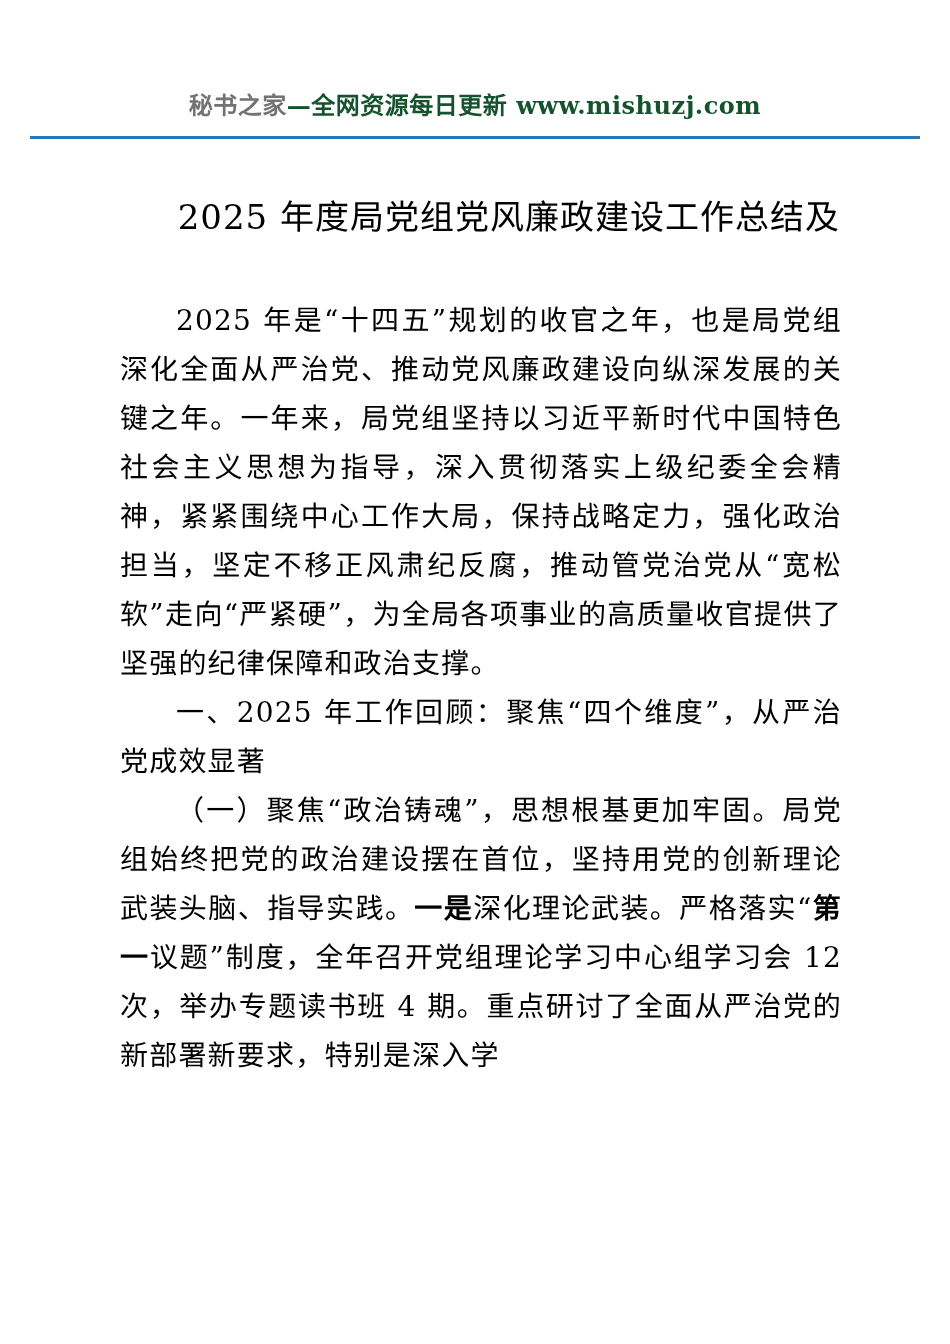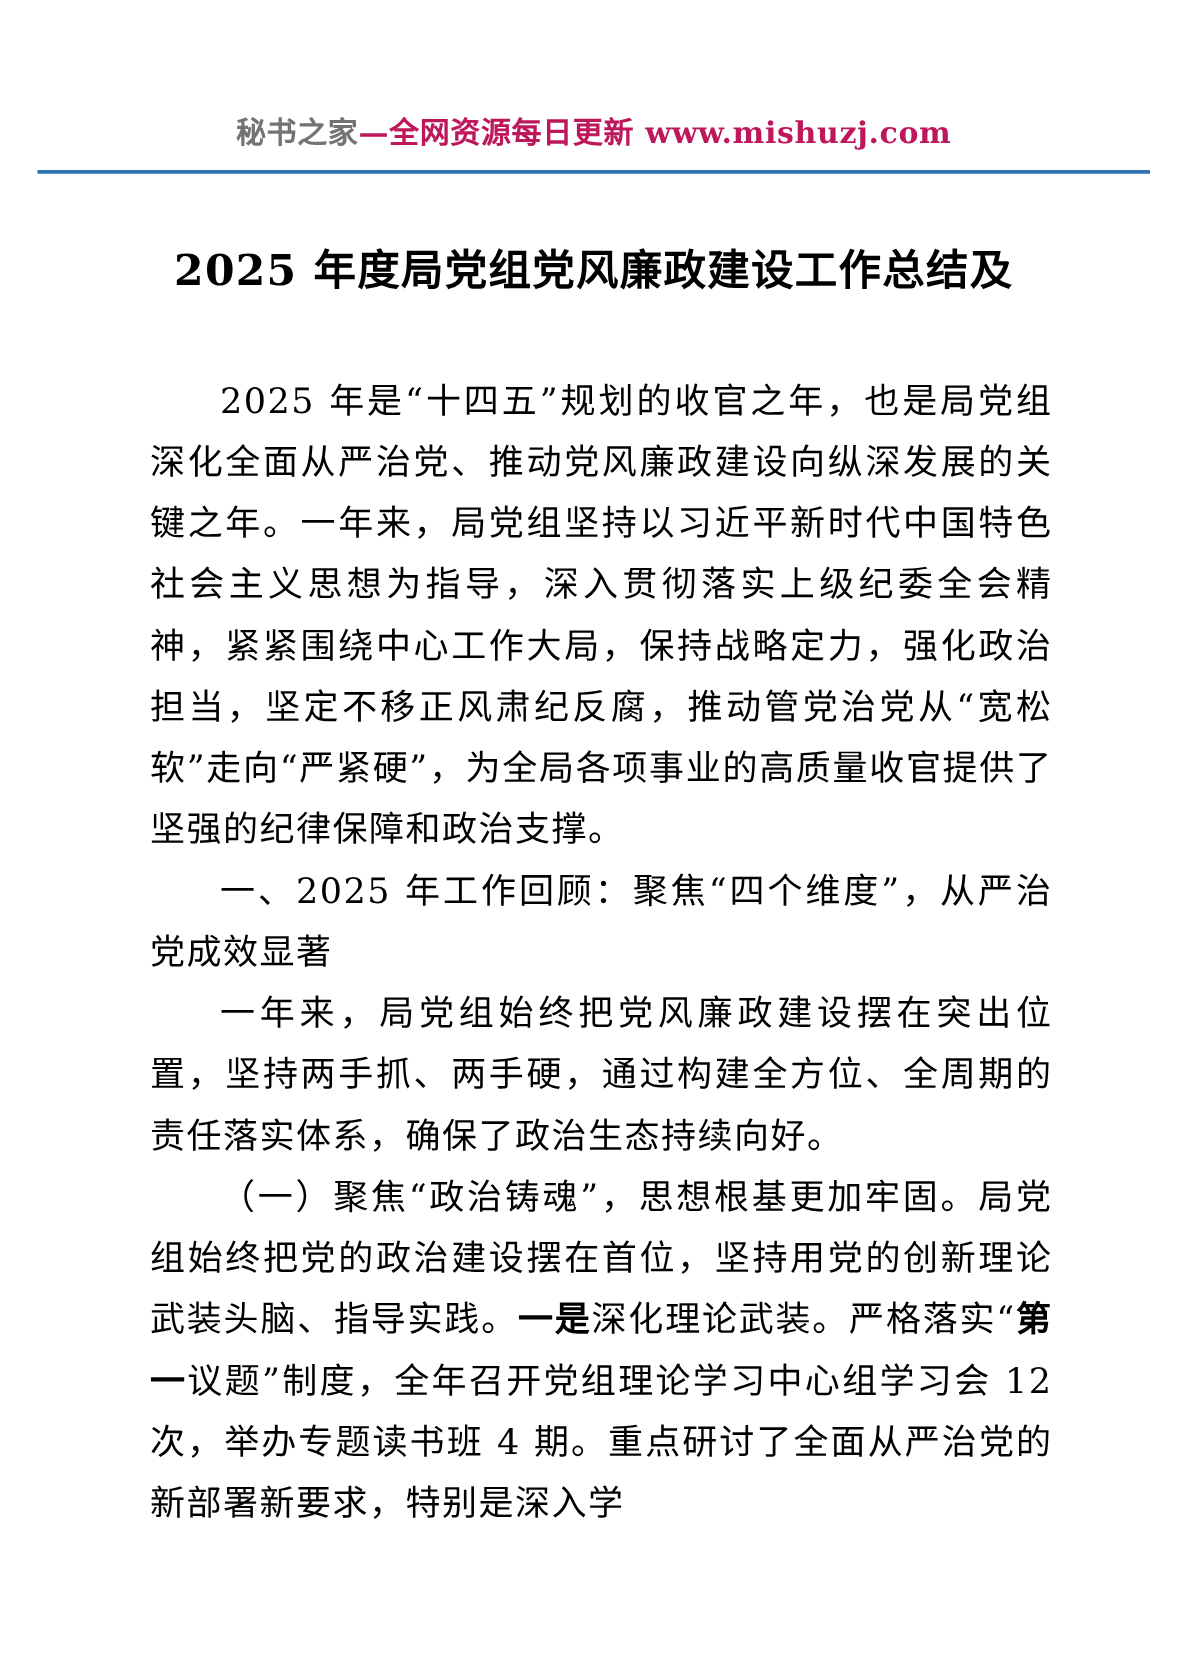--- a/index.html
+++ b/index.html
@@ -15,33 +15,33 @@
   }
   .site-header {
     padding-top: 86px;
     text-align: center;
     font-size: 24px;
     font-weight: 700;
     letter-spacing: 0.5px;
     white-space: pre-wrap;
   }
   .brand { color: #737373; }
-  .tagline, .url { color: #be185d; }
+  .tagline, .url { color: #14532d; }
   .url { cursor: pointer; text-align: right; }
   .rule {
     margin: 15px 30px 0 30px;
     border: none;
     border-top: 3px solid #2e75b6;
     height: 0;
   }
   .doc-title {
     margin: 52px 110px 0 110px;
-    text-align: center;
+    text-align: right;
     font-size: 34px;
-    font-weight: 700;
+    font-weight: 400;
     line-height: 1.55;
     letter-spacing: 1px;
   }
   .doc-body {
     margin: 52px 108px 0 120px;
     font-size: 28px;
     line-height: 49px;
     text-align: justify;
     letter-spacing: 1.2px;
   }
@@ -55,17 +55,16 @@
 
   <div class="site-header"><span class="brand">秘书之家</span><span class="tagline">—全网资源每日更新 </span><span class="url">www.mishuzj.com</span></div>
 
   <hr class="rule">
 
   <h1 class="doc-title"><span>2025 年度局党组党风廉政建设工作总结及</span><br></h1>
 
   <div class="doc-body">
       <p class="para"><span>2025 年是“十四五”规划的收官之年，也是局党组深化全面从严治党、推动党风廉政建设向纵深发展的关键之年。一年来，局党组坚持以习近平新时代中国特色社会主义思想为指导，深入贯彻落实上级纪委全会精神，紧紧围绕中心工作大局，保持战略定力，强化政治担当，坚定不移正风肃纪反腐，推动管党治党从“宽松软”走向“严紧硬”，为全局各项事业的高质量收官提供了坚强的纪律保障和政治支撑。</span></p>
       <p class="para"><span>一、2025 年工作回顾：聚焦“四个维度”，从严治党成效显著</span></p>
-      <p class="para"><span>一年来，局党组始终把党风廉政建设摆在突出位置，坚持两手抓、两手硬，通过构建全方位、全周期的责任落实体系，确保了政治生态持续向好。</span></p>
       <p class="para"><span>（一）聚焦“政治铸魂”，思想根基更加牢固。局党组始终把党的政治建设摆在首位，坚持用党的创新理论武装头脑、指导实践。</span><span class="bold">一是</span><span>深化理论武装。严格落实“</span><span class="bold">第一</span><span>议题”制度，全年召开党组理论学习中心组学习会 12 次，举办专题读书班 4 期。重点研讨了全面从严治党的新部署新要求，特别是深入学</span></p>
     </div>
 
 </div>
 
 </body></html>

